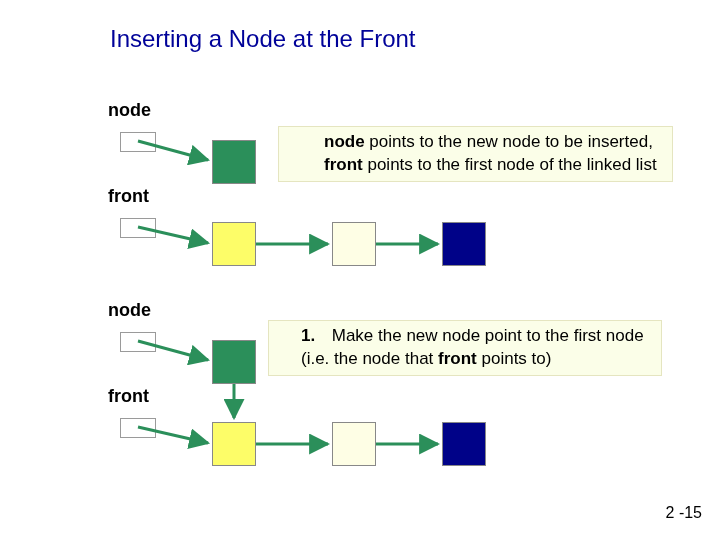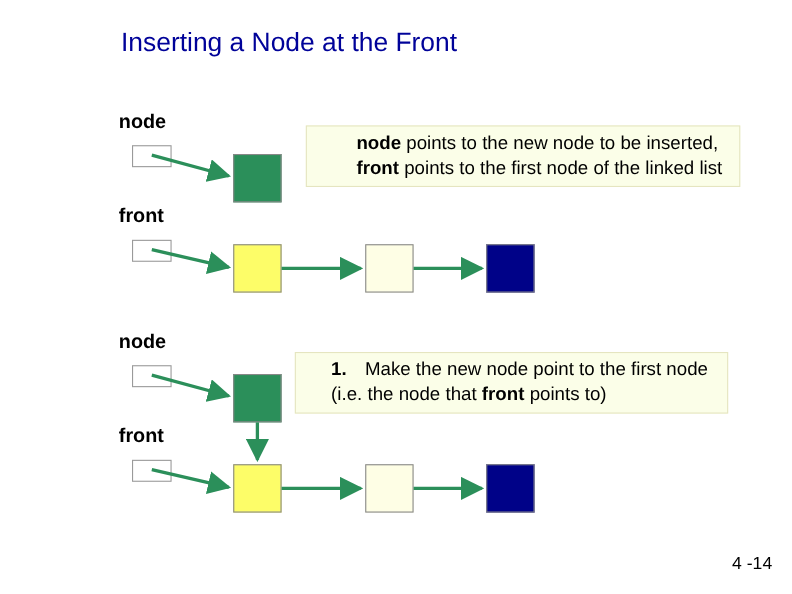--- a/index.html
+++ b/index.html
@@ -76,40 +76,40 @@
 <div class="label" style="left:108px; top:100px;">node</div>
 <div class="ptr-box" style="left:120px; top:132px;"></div>
 <div class="node-box green" style="left:212px; top:140px;"></div>
 
 <div class="label" style="left:108px; top:186px;">front</div>
 <div class="ptr-box" style="left:120px; top:218px;"></div>
 <div class="node-box yellow" style="left:212px; top:222px;"></div>
 <div class="node-box cream" style="left:332px; top:222px;"></div>
 <div class="node-box navy" style="left:442px; top:222px;"></div>
 
-<div class="callout" style="left:278px; top:114px; width:340px;padding-left:45px;">
+<div class="callout" style="left:278px; top:126px; width:340px;padding-left:45px;">
   <span class="kw">node</span><span> points to the new node to be inserted,  </span><span class="kw">front</span><span> points to the first node of the linked list</span>
 </div>
 
 <div class="label" style="left:108px; top:300px;">node</div>
 <div class="ptr-box" style="left:120px; top:332px;"></div>
 <div class="node-box green" style="left:212px; top:340px;"></div>
 
 <div class="label" style="left:108px; top:386px;">front</div>
 <div class="ptr-box" style="left:120px; top:418px;"></div>
 <div class="node-box yellow" style="left:212px; top:422px;"></div>
 <div class="node-box cream" style="left:332px; top:422px;"></div>
 <div class="node-box navy" style="left:442px; top:422px;"></div>
 
 <div class="callout" style="left:268px; top:320px; width:352px;padding-left:32px;">
   <span class="kw" style="display:inline-block; width:26px;">1.</span>
   <span>Make the new node point to the first node (i.e. the node that </span><span class="kw">front</span><span> points to)</span>
 </div>
 
-<div class="pagenum">4 -14</div>
+<div class="pagenum">2 -15</div>
 
 <svg class="arrows">
   <defs>
     <marker id="ah" viewBox="0 0 10 10" refX="9" refY="5" markerWidth="7" markerHeight="7" orient="auto-start-reverse">
       <path d="M 0 0 L 10 5 L 0 10 z" fill="#2b8f5a"></path>
     </marker>
   </defs>
 
   <line x1="138" y1="141" x2="208" y2="160" stroke="#2b8f5a" stroke-width="3" marker-end="url(#ah)"></line>
   <line x1="138" y1="227" x2="208" y2="243" stroke="#2b8f5a" stroke-width="3" marker-end="url(#ah)"></line>

